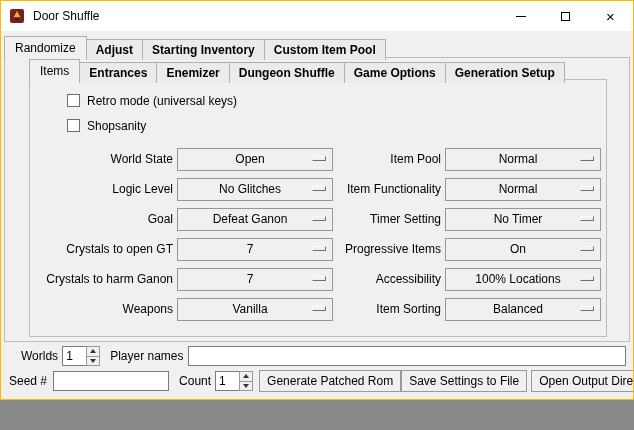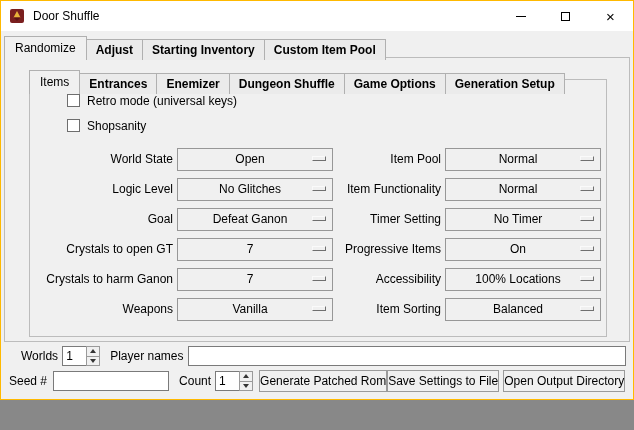--- a/index.html
+++ b/index.html
@@ -22,21 +22,21 @@
   
   .main{position:absolute;top:30px;left:0;right:0;bottom:0;background:#f0f0f0;border-radius:12px;}
   
   .tabs{display:flex;align-items:flex-end;position:relative;z-index:3;}
   .tab{font-size:12px;color:#000;background:#ebebeb;border:1px solid #b0b0b0;border-bottom:none;
        padding:3px 9px 3px;white-space:nowrap;cursor:default;}
   .tab + .tab{margin-left:-1px;font-weight:bold;}
   .tab.selected{background:#f0f0f0;padding:4px 10px 5px;position:relative;z-index:4;}
   .otabs{margin:5px 0 -1px 3px;}
   .opane{position:absolute;left:3px;right:3px;top:26px;bottom:57px;border:1px solid #bcbcbc;background:#f0f0f0;}
-  .itabs{margin:12px 0 -1px 24px;}
+  .itabs{margin:1px 0 -1px 24px;}
   .ipane{position:absolute;left:24px;right:22px;top:21px;bottom:4px;border:1px solid #bcbcbc;background:#f0f0f0;}
   
   .checks{padding:8px 0 0 8px;}
   .check-row{display:flex;align-items:center;height:25px;margin-left:29px;}
   .checkbox{width:13px;height:13px;background:#fff;border:1px solid #6e6e6e;flex:0 0 auto;cursor:default;}
   .check-label{margin-left:7px;font-size:12px;}
   .grid{display:grid;grid-template-columns:139px 156px 104px 156px;column-gap:4px;
         grid-auto-rows:30px;align-items:center;margin:6px 0 0 4px;}
   .lbl{font-size:12px;text-align:right;color:#000;}
   .mb{height:23px;background:#f0f0f0;border:1px solid #979797;position:relative;
@@ -50,21 +50,21 @@
   .flabel{font-size:12px;white-space:nowrap;}
   .entry{height:20px;border:1px solid #7a7a7a;background:#fff;font-size:12px;padding:0 3px;
          font-family:"Liberation Sans",sans-serif;}
   .spin{display:inline-flex;height:20px;margin-left:4px;}
   .spin .entry{width:24px;border-right:none;}
   .spin-btns{display:flex;flex-direction:column;width:14px;border:1px solid #9a9a9a;}
   .spin-btn{flex:1;display:flex;align-items:center;justify-content:center;background:#f0f0f0;border:none;padding:0;cursor:default;}
   .spin-btn + .spin-btn{border-top:1px solid #9a9a9a;}
   .tri-up{width:0;height:0;border-left:3px solid transparent;border-right:3px solid transparent;border-bottom:4px solid #333;}
   .tri-down{width:0;height:0;border-left:3px solid transparent;border-right:3px solid transparent;border-top:4px solid #333;}
-  .btn{height:22px;border:1px solid #9a9a9a;background:#f0f0f0;font-size:12px;padding:0 0;
+  .btn{height:22px;border:1px solid #9a9a9a;background:#f0f0f0;font-size:12px;padding:0 7px;
        display:flex;align-items:center;white-space:nowrap;font-family:"Liberation Sans",sans-serif;cursor:default;}
   .spacer{flex:1;}
   .ml4{margin-left:4px;}.ml6{margin-left:6px;}.ml10{margin-left:10px;}
   .pn-entry{flex:1;margin-left:4px;}
 </style>
 </head>
 <body>
 
 <div class="window">
 

